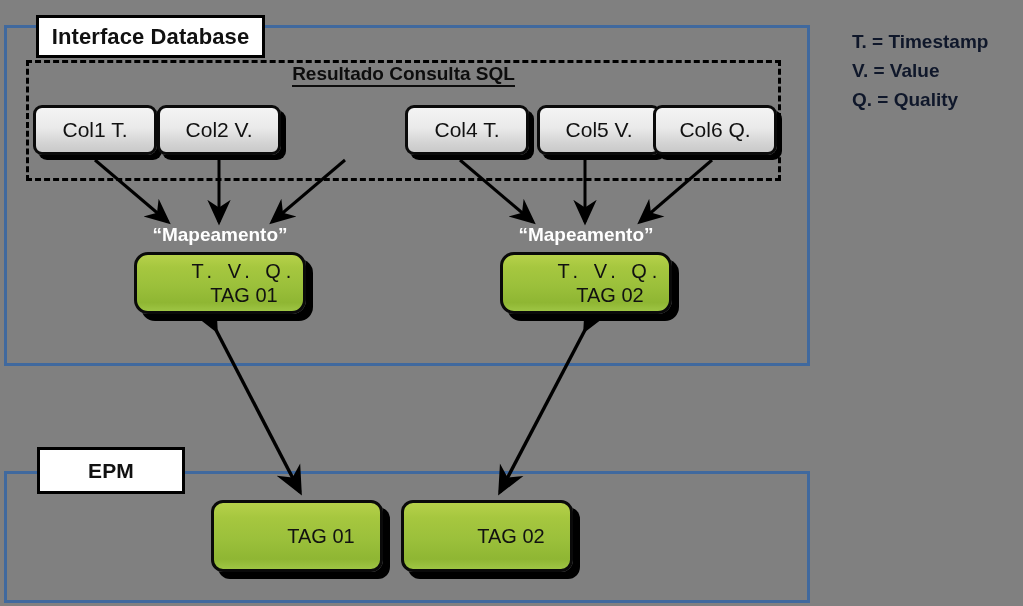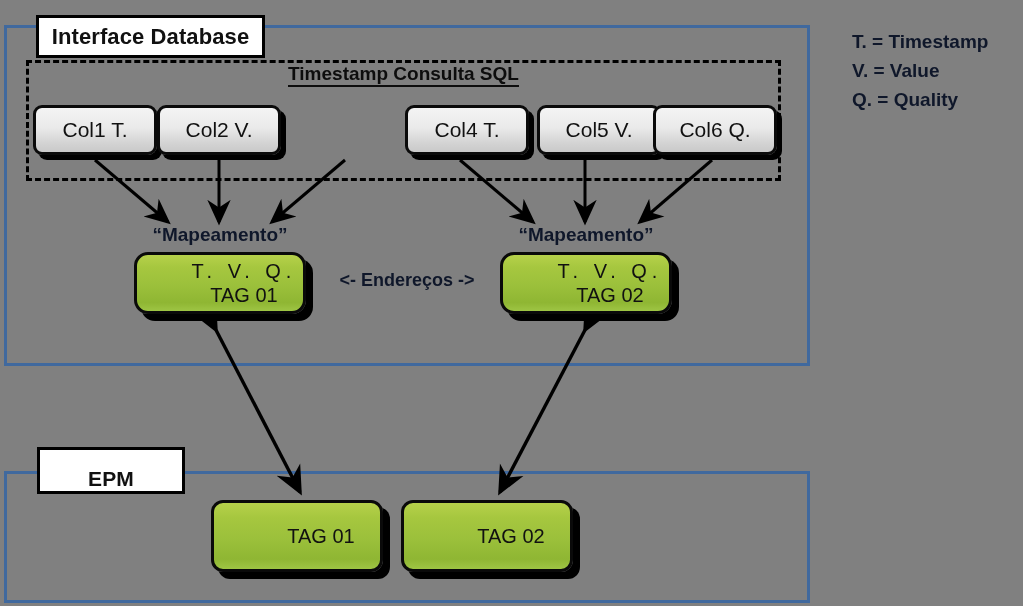--- a/index.html
+++ b/index.html
@@ -28,21 +28,21 @@
     background:#ffffff;
     border:3px solid #000000;
     box-sizing:border-box;
     display:flex;align-items:center;justify-content:center;
     font-weight:bold;
     color:#111;
     letter-spacing:.1px;
     z-index:6;
   }
   #title-interface{left:36px;top:3px;width:229px;height:43px;font-size:22px;margin-top:12px;}
-  #title-epm{left:37px;top:447px;width:148px;height:47px;font-size:21px;align-items:flex-end;}
+  #title-epm{left:37px;top:447px;width:148px;height:47px;font-size:21px;}
 
   
   #sql-group{
     position:absolute;
     left:26px;top:60px;width:755px;height:121px;
     border:3px dashed #000;
     box-sizing:border-box;
     z-index:2;
   }
   #sql-caption{
@@ -86,21 +86,21 @@
   .green-single{font-size:20px;}
 
   #tag01-map{left:134px;top:252px;}
   #tag02-map{left:500px;top:252px;}
   #tag01-epm{left:211px;top:500px;}
   #tag02-epm{left:401px;top:500px;}
 
   
   .orange{
     position:absolute;
-    color:#0f172a;
+    color:#ffffff;
     font-weight:bold;
     font-size:19px;
     z-index:6;
     white-space:nowrap;
   }
   #map-label-1{left:142px;top:224px;width:156px;text-align:center;}
   #map-label-2{left:508px;top:224px;width:156px;text-align:center;}
   #enderecos{left:322px;top:270px;width:170px;text-align:center;font-size:18px;}
 
   
@@ -143,42 +143,41 @@
 
     <line x1="712" y1="160" x2="640" y2="222" stroke="#000" stroke-width="3" marker-end="url(#ah)"></line>
 
     <line x1="216" y1="330" x2="300" y2="492" stroke="#000" stroke-width="3.4" marker-end="url(#ah)" marker-start="url(#ah)"></line>
 
     <line x1="585" y1="330" x2="500" y2="492" stroke="#000" stroke-width="3.4" marker-end="url(#ah)" marker-start="url(#ah)"></line>
   </svg>
 
   <div id="sql-group"></div>
   <div id="sql-caption">
-    <span>Timestamp Consulta SQL</span>
+    <span>Resultado Consulta SQL</span>
   </div>
 
   <div class="col-chip" style="left:33px">
     <span>Col1 T.</span>
   </div>
   <div class="col-chip" style="left:157px">
     <span>Col2 V.</span>
   </div>
   <div class="col-chip" style="left:405px">
     <span>Col4 T.</span>
   </div>
   <div class="col-chip" style="left:537px">
     <span>Col5 V.</span>
   </div>
   <div class="col-chip" style="left:653px">
     <span>Col6 Q.</span>
   </div>
 
   <div class="orange" id="map-label-1">“Mapeamento”</div>
   <div class="orange" id="map-label-2">“Mapeamento”</div>
-  <div class="orange" id="enderecos">&lt;- Endereços -&gt;</div>
 
   <div class="green-box green-tall" id="tag01-map">
     <div class="green-line1">T.  V.  Q.</div>
     <div class="green-line2">TAG 01</div>
   </div>
   <div class="green-box green-tall" id="tag02-map">
     <div class="green-line1">T.  V.  Q.</div>
     <div class="green-line2">TAG 02</div>
   </div>
 

